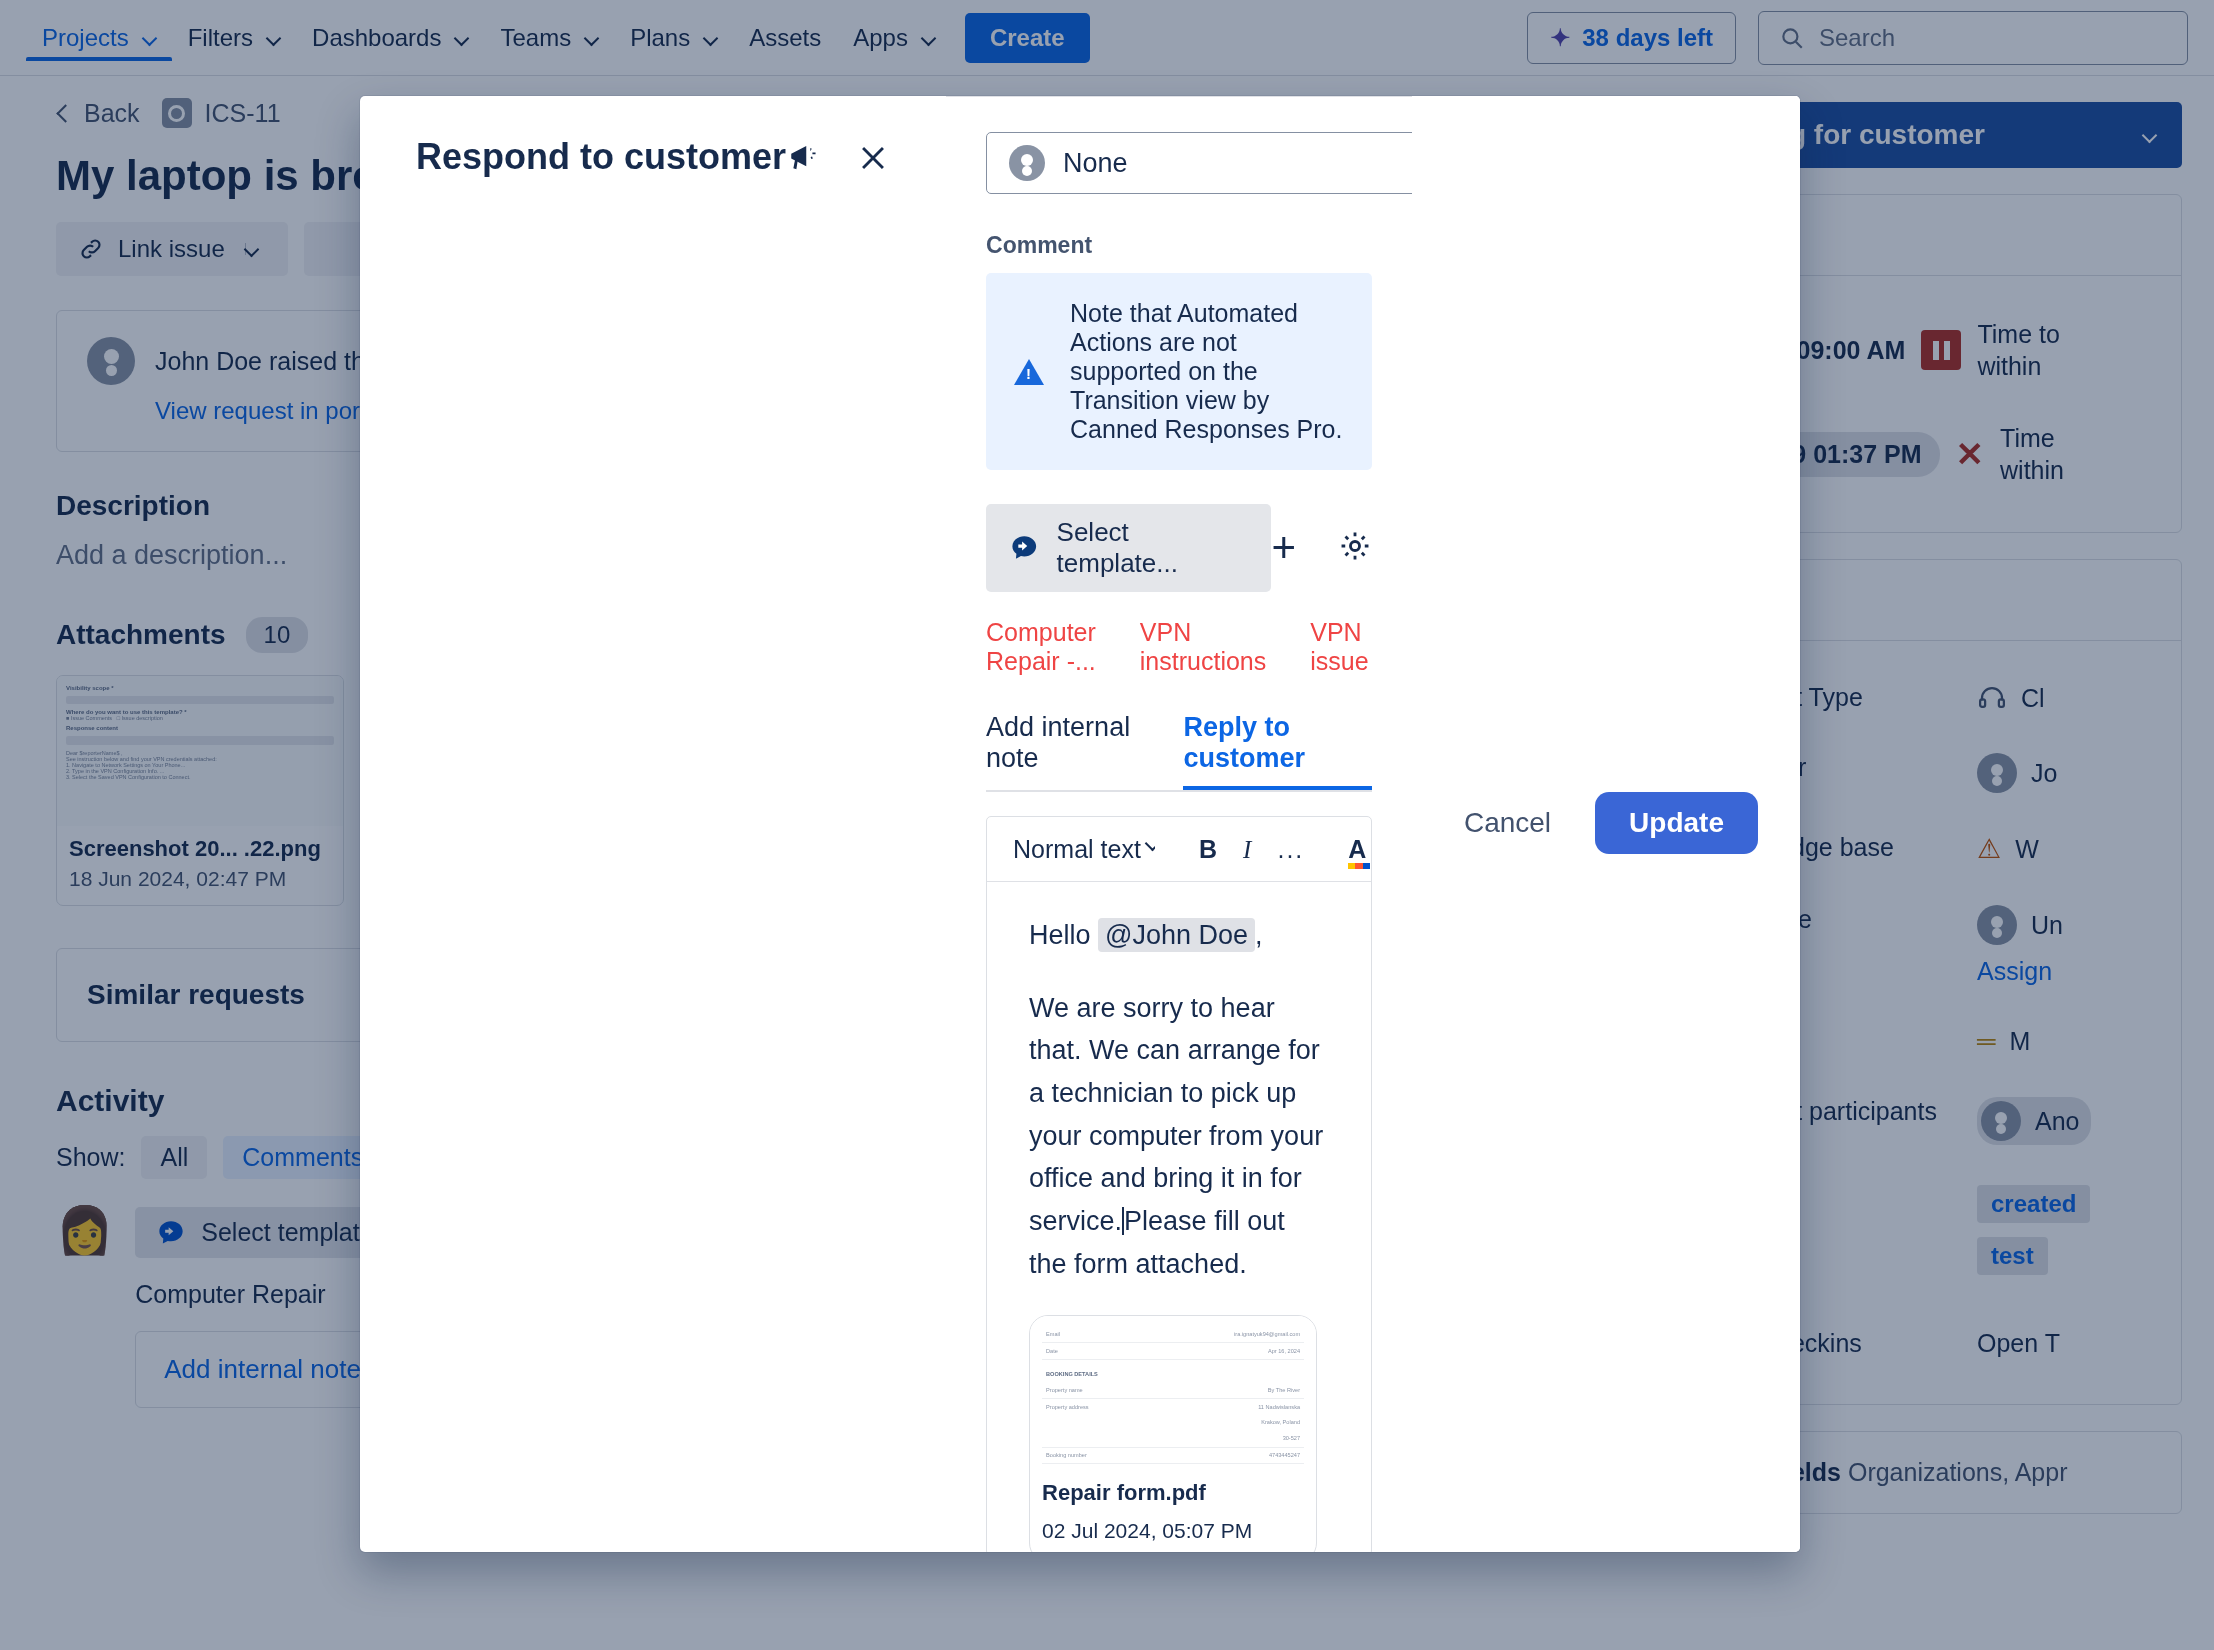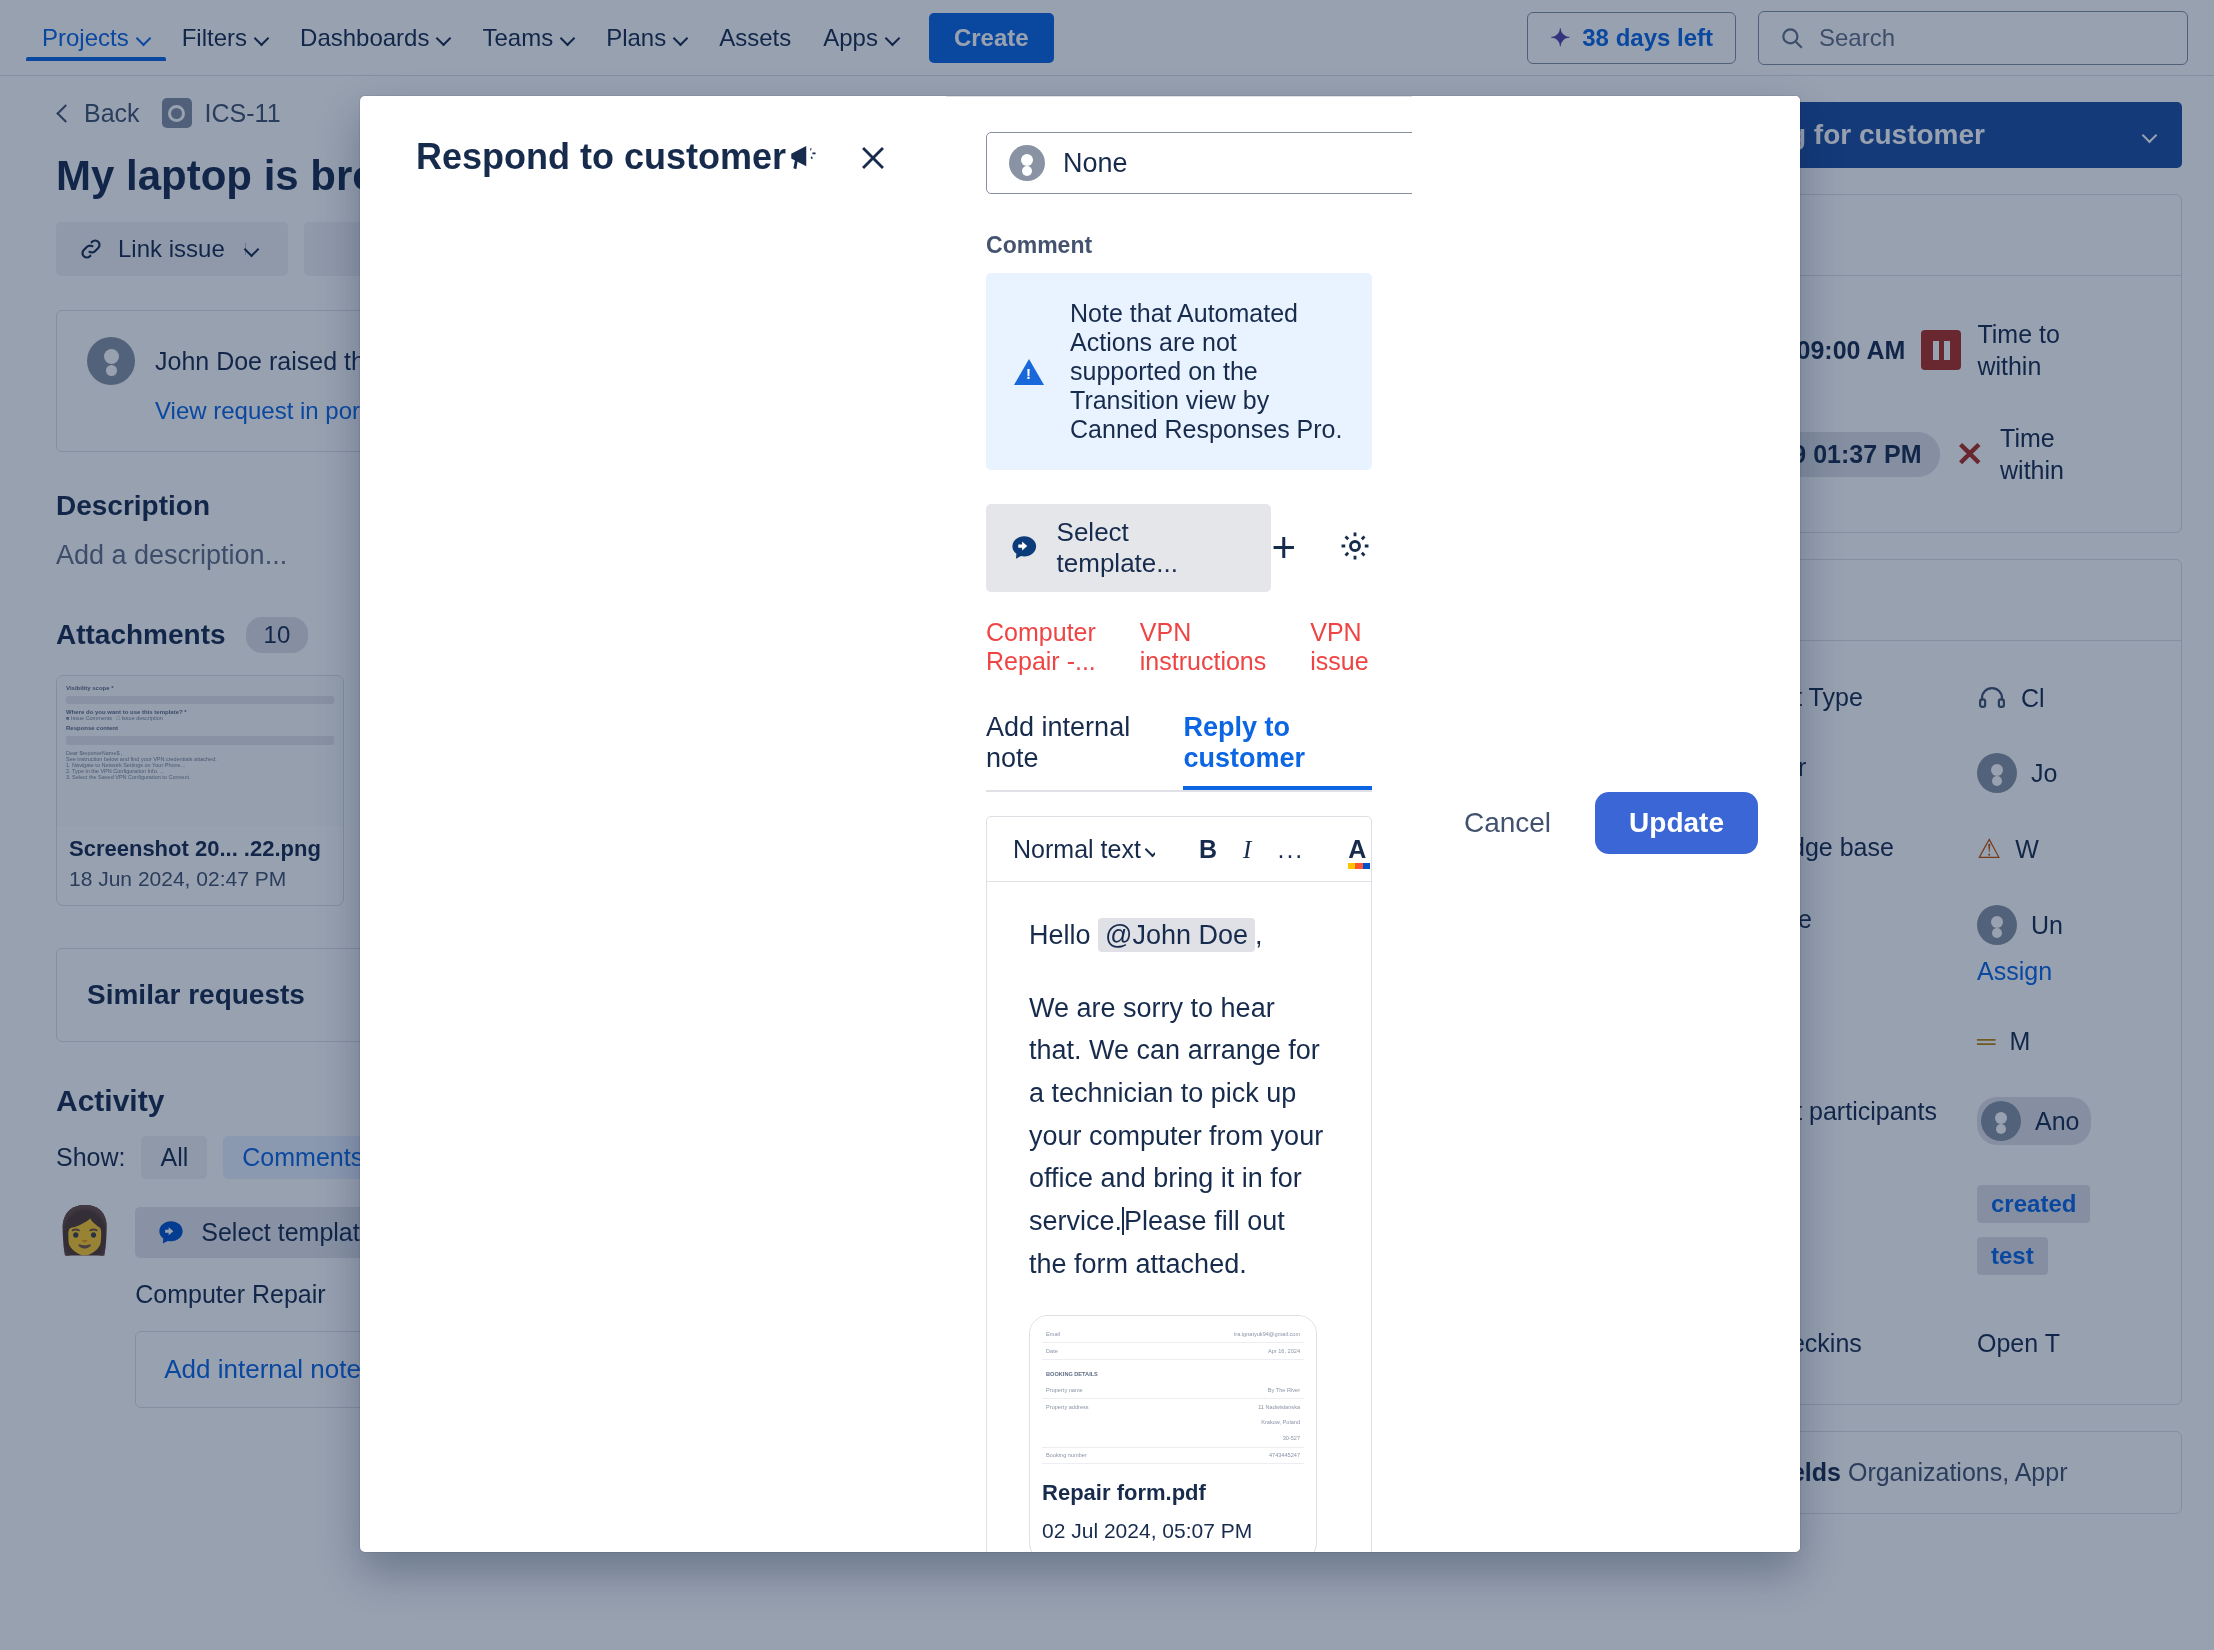--- a/index.html
+++ b/index.html
@@ -14,21 +14,21 @@
   
   .bg-layer { position: absolute; inset: 0; background: #ffffff; }
 
   
   .topnav {
     position: absolute; top: 0; left: 0; width: 2214px; height: 76px;
     display: flex; align-items: center; padding: 0 26px;
     border-bottom: 1px solid #dcdfe4; background: #fff;
   }
   .nav-item {
-    display: flex; align-items: center; gap: 9px;
+    display: flex; align-items: center; gap: 15px;
     font-size: 24px; color: #172b4d; padding: 8px 16px; border-radius: 5px;
     white-space: nowrap;
   }
   .nav-item.active { color: #0c66e4; }
   .nav-underline {
     position: absolute; left: 0; bottom: -1px; height: 4px; width: 100%;
     background: #0c66e4; border-radius: 2px 2px 0 0;
   }
   .nav-projects-wrap { position: relative; }
   .chev { display: inline-block; width: 12px; height: 12px; position: relative; }
@@ -212,21 +212,21 @@
   .tabs { display:flex; gap: 34px; margin-top: 36px; border-bottom: 2.5px solid #dfe1e6; }
   .tab { font-size: 27px; color:#172b4d; padding-bottom: 16px; }
   .tab.active { color:#0c66e4; font-weight: 600; box-shadow: inset 0 -4px 0 0 #0c66e4; }
 
   .editor { border:1.5px solid #dcdfe4; border-radius: 5px; margin-top: 24px; height: 740px; overflow:hidden;}
   .ed-toolbar { display:flex; align-items:center; gap: 0; padding: 14px 26px; border-bottom: 1.5px solid #dfe1e6; }
   .tb-group { display:flex; align-items:center; gap: 26px; padding: 0 22px; }
   .tb-group:first-child { padding-left: 0; }
   .tb-sep { width: 1.5px; height: 36px; background:#dfe1e6; }
   .tb-item { color:#172b4d; display:flex; align-items:center; gap: 8px; font-size: 25px; line-height:1; }
-  .normal-text { display:flex; align-items:center; gap:6px; width: 142px; overflow:hidden; white-space:nowrap; }
+  .normal-text { display:flex; align-items:flex-start; gap:6px; width: 142px; overflow:hidden; white-space:nowrap; }
   .tb-right { margin-left:auto; display:flex; align-items:center; gap: 24px; padding-left: 26px; }
   .write-lbl { font-size: 27px; font-weight: 600; color:#172b4d; }
   .ed-body { padding: 32px 42px; font-size: 27px; color:#172b4d; line-height: 1.58; }
   .ed-body p { margin: 0 0 30px; }
   .mention { background:#dfe1e6; border-radius: 4px; padding: 2px 7px; color:#172b4d; }
   .caret { display:inline-block; width:2px; height: 28px; background:#172b4d; vertical-align:-5px; }
   .pdf-card { width: 288px; border:1.5px solid #dcdfe4; border-radius: 19px; overflow:hidden; margin: 0 0 32px; }
   .pdf-thumb { height: 152px; background:#fff; padding: 10px 12px; overflow:hidden;}
   .pdf-meta { padding: 8px 12px 14px; }
   .pdf-name { font-size: 22px; font-weight: 700; color:#172b4d; }

